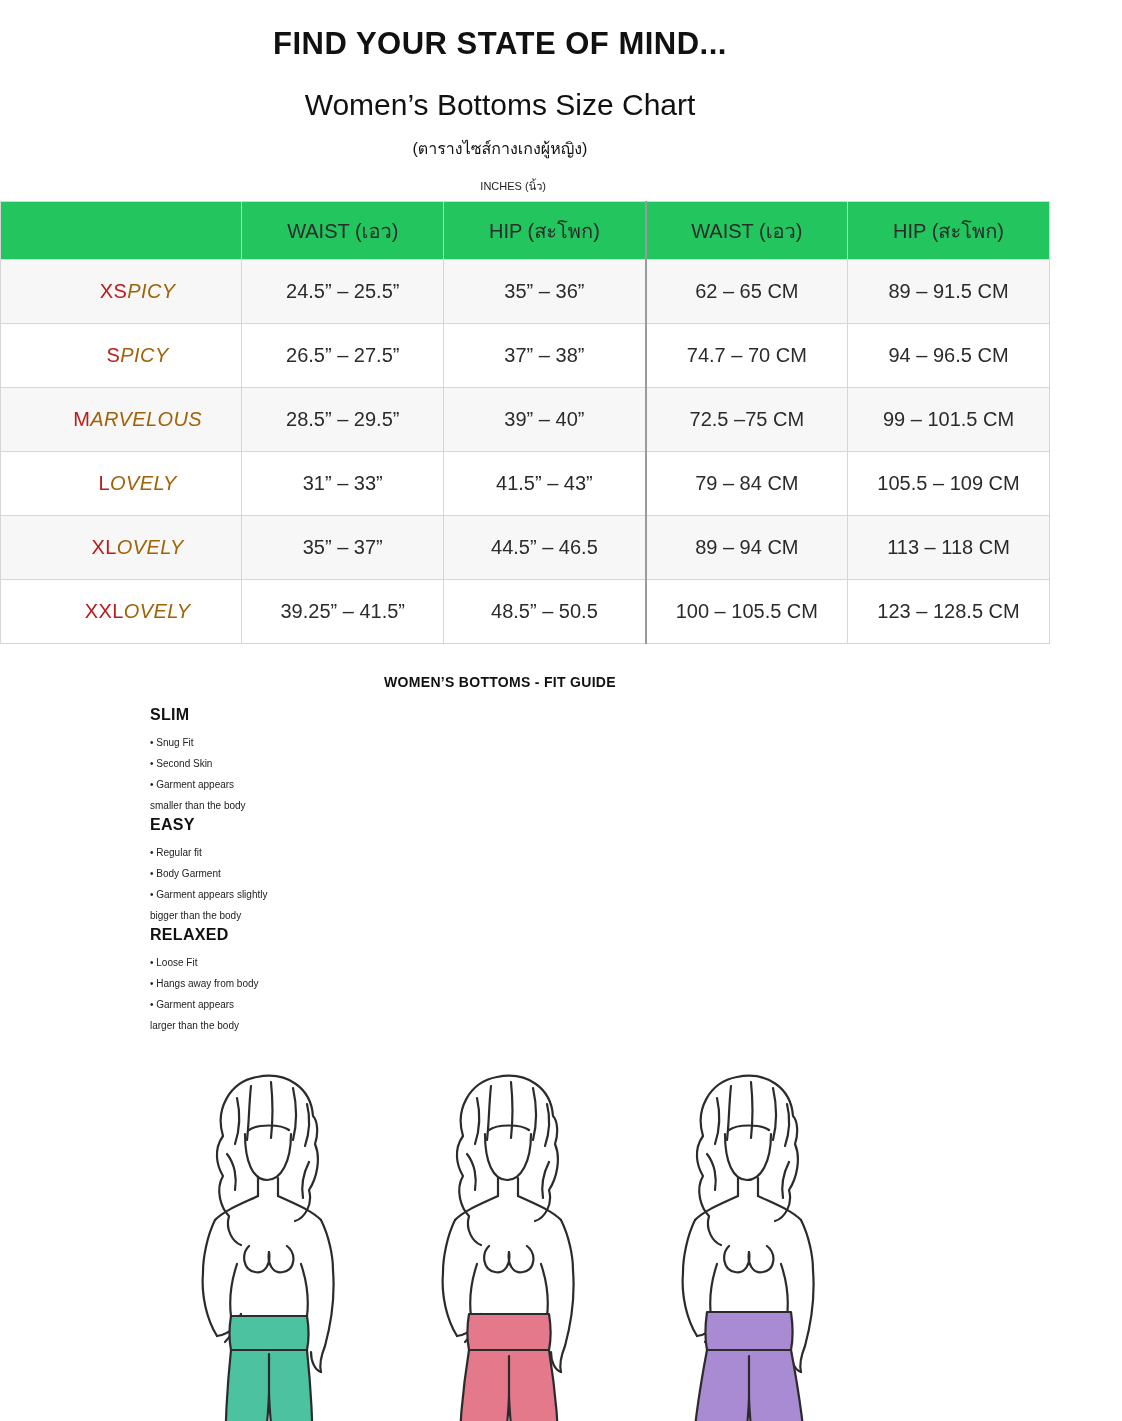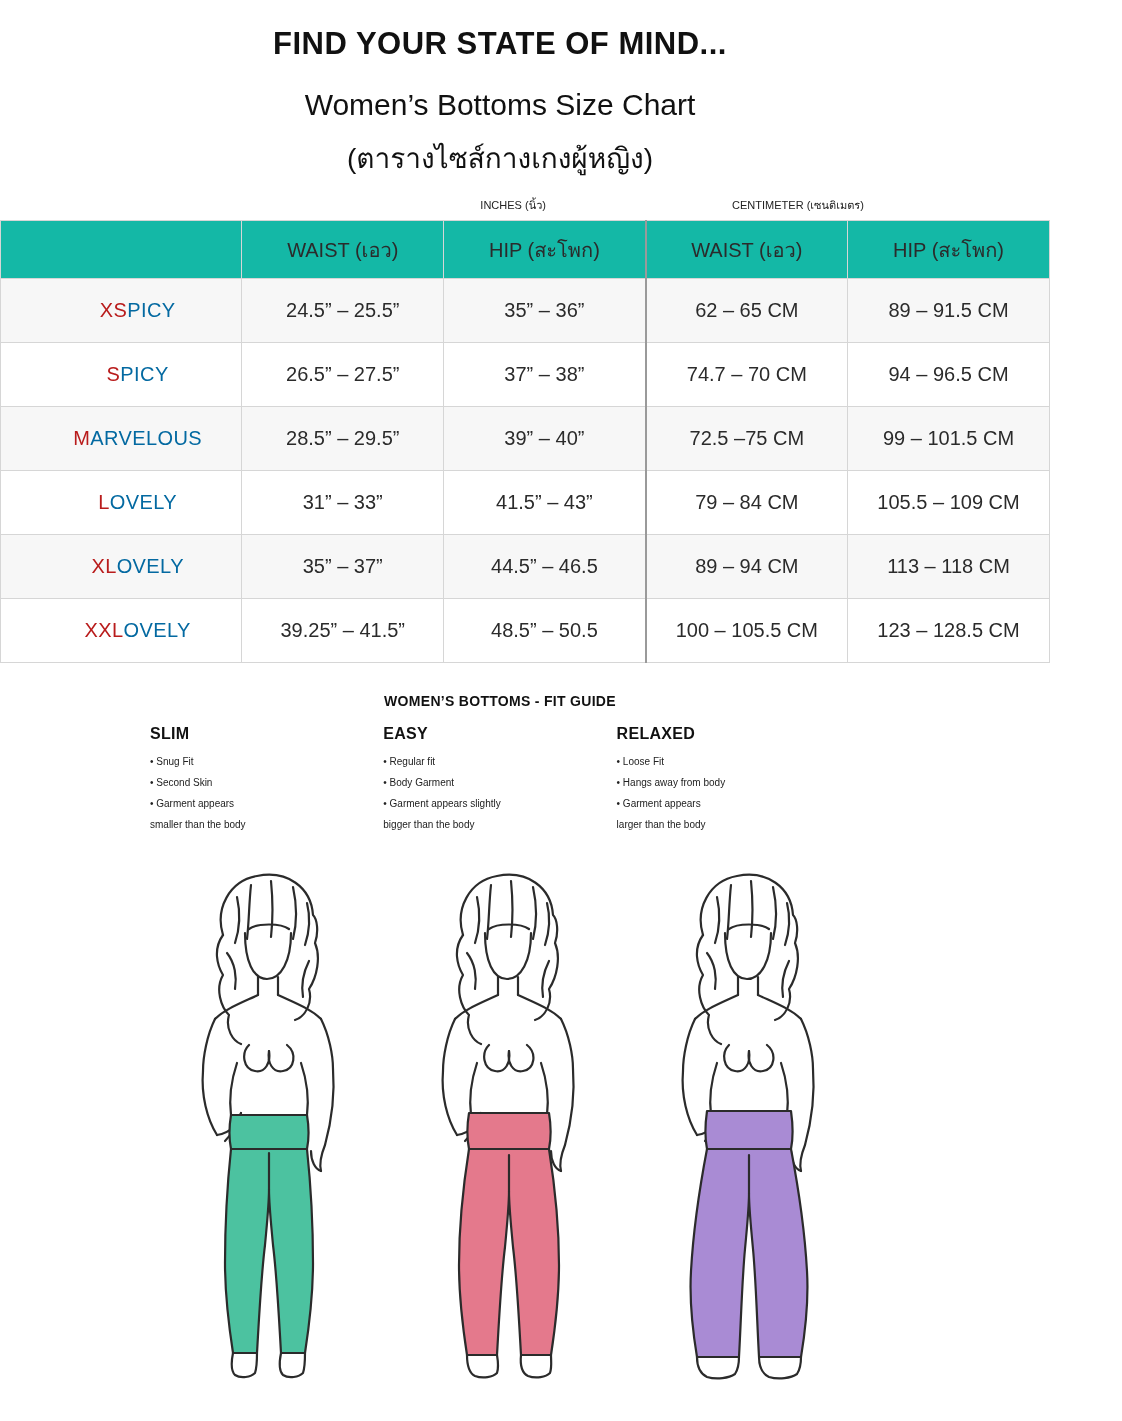--- a/index.html
+++ b/index.html
@@ -26,21 +26,21 @@
     color: #111;
     margin: 0 0 26px 0;
   }
   .title-2 {
     font-size: 30px;
     font-weight: normal;
     color: #111;
     margin: 0 0 14px 0;
   }
   .title-3 {
-    font-size: 28px;
+    font-size: 16px;
     font-weight: normal;
     color: #111;
     margin: 0 0 16px 0;
   }
 
   
   .units-row {
     display: flex;
     width: 1050px;
     margin: 0 auto;
@@ -69,40 +69,41 @@
   table.size-table thead th { height: 58px; }
   .col-size { width: 23%; }
   .col-val { width: 19.25%; }
   td.size-cell {
     text-align: left;
     padding-left: 34px;
     font-size: 23px;
     letter-spacing: 0.4px;
   }
   .size-prefix { color: #b91c1c; }
-  .size-rest { color: #0369a1; }
+  .size-rest { color: #a16207; font-style: italic; }
   tbody tr:nth-child(odd) { background: #f7f7f7; }
   tbody tr:nth-child(even) { background: #ffffff; }
   .thick-left { border-left: 2px solid #9a9a9a !important; }
-  thead th { background: #14b8a6; }
+  thead th { background: #22c55e; }
 
   
   .fit-title {
     text-align: center;
     font-size: 14px;
     font-weight: bold;
     color: #111;
     margin: 30px 0 16px 0;
     letter-spacing: 0.3px;
   }
   .fit-cols {
     display: flex;
     width: 700px;
     margin: 0 auto;
     gap: 0;
+    flex-direction: column;
   }
   .fit-col { width: 33.33%; padding-right: 12px; }
   .fit-head {
     font-size: 16px;
     font-weight: bold;
     color: #111;
     margin-bottom: 8px;
     letter-spacing: 0.3px;
   }
   .fit-line {
@@ -128,21 +129,20 @@
 <div class="page">
 
   <div class="head-wrap">
     <div class="title-1">FIND YOUR STATE OF MIND...</div>
     <div class="title-2">Women’s Bottoms  Size Chart</div>
     <div class="title-3">(ตารางไซส์กางเกงผู้หญิง)</div>
   </div>
 
   <div class="units-row">
     <div class="unit-inches">INCHES (นิ้ว)</div>
-    <div class="unit-cm">CENTIMETER (เซนติเมตร)</div>
   </div>
 
   <div class="table-wrap">
     <table class="size-table">
       <thead>
         <tr>
           <th class="col-size"></th>
           <th class="col-val">WAIST (เอว)</th>
           <th class="col-val">HIP (สะโพก)</th>
           <th class="col-val thick-left">WAIST (เอว)</th>

